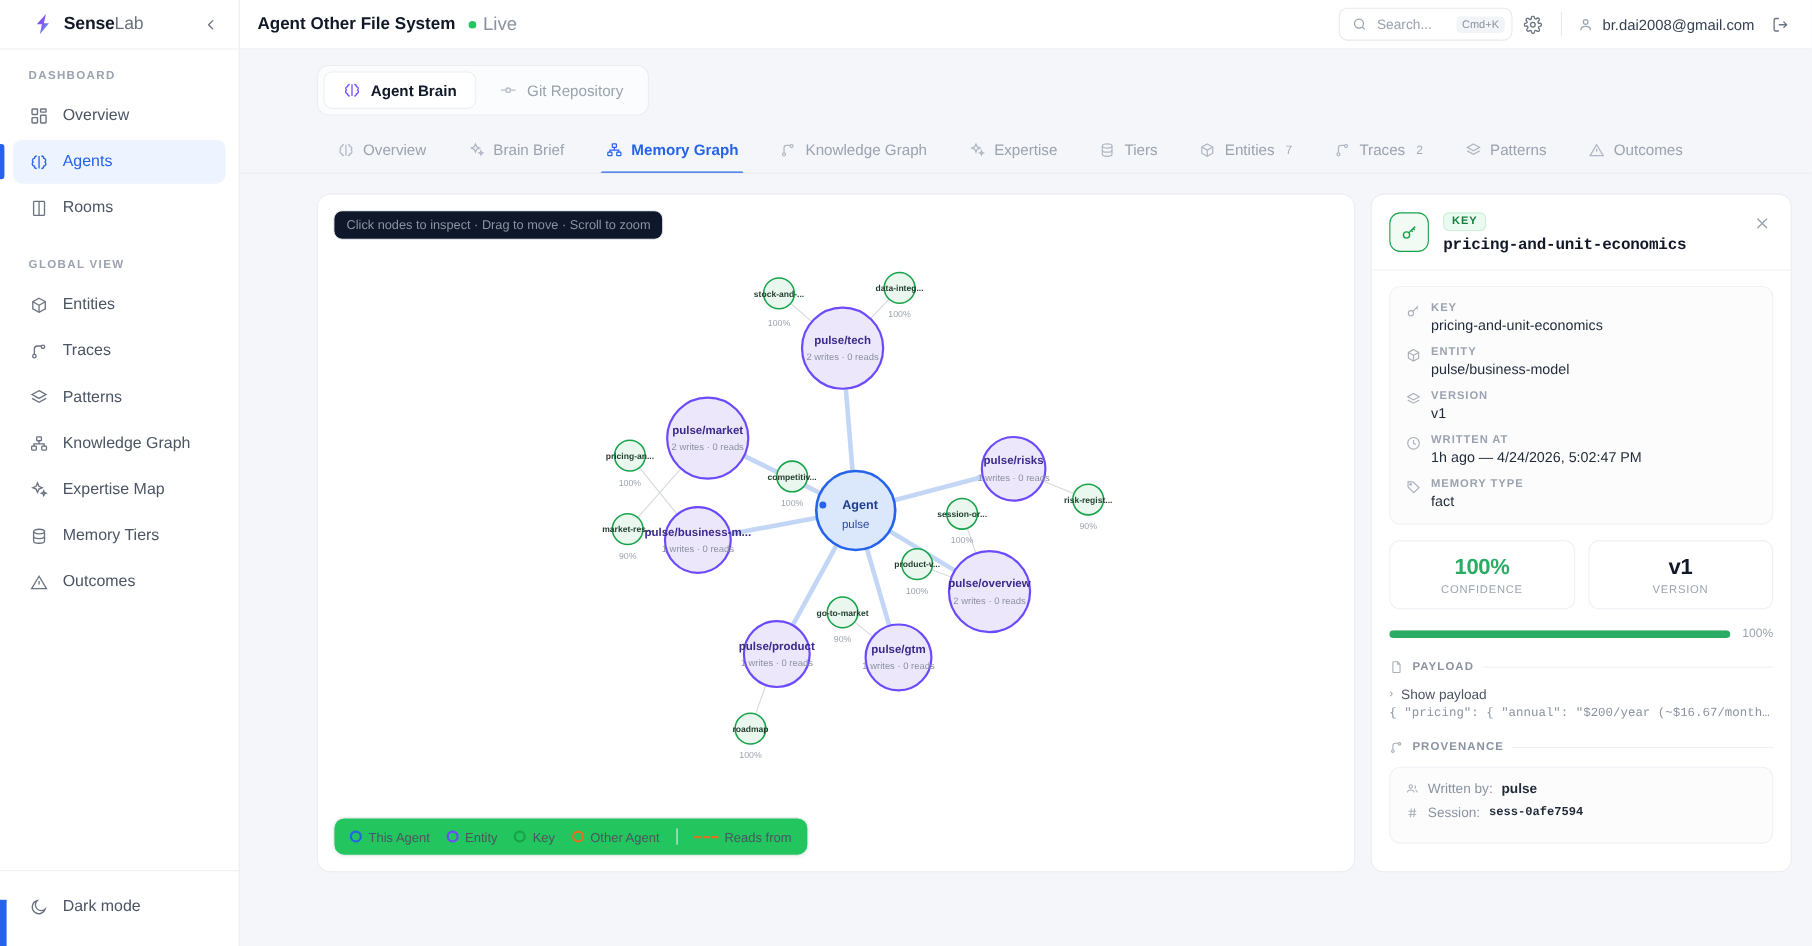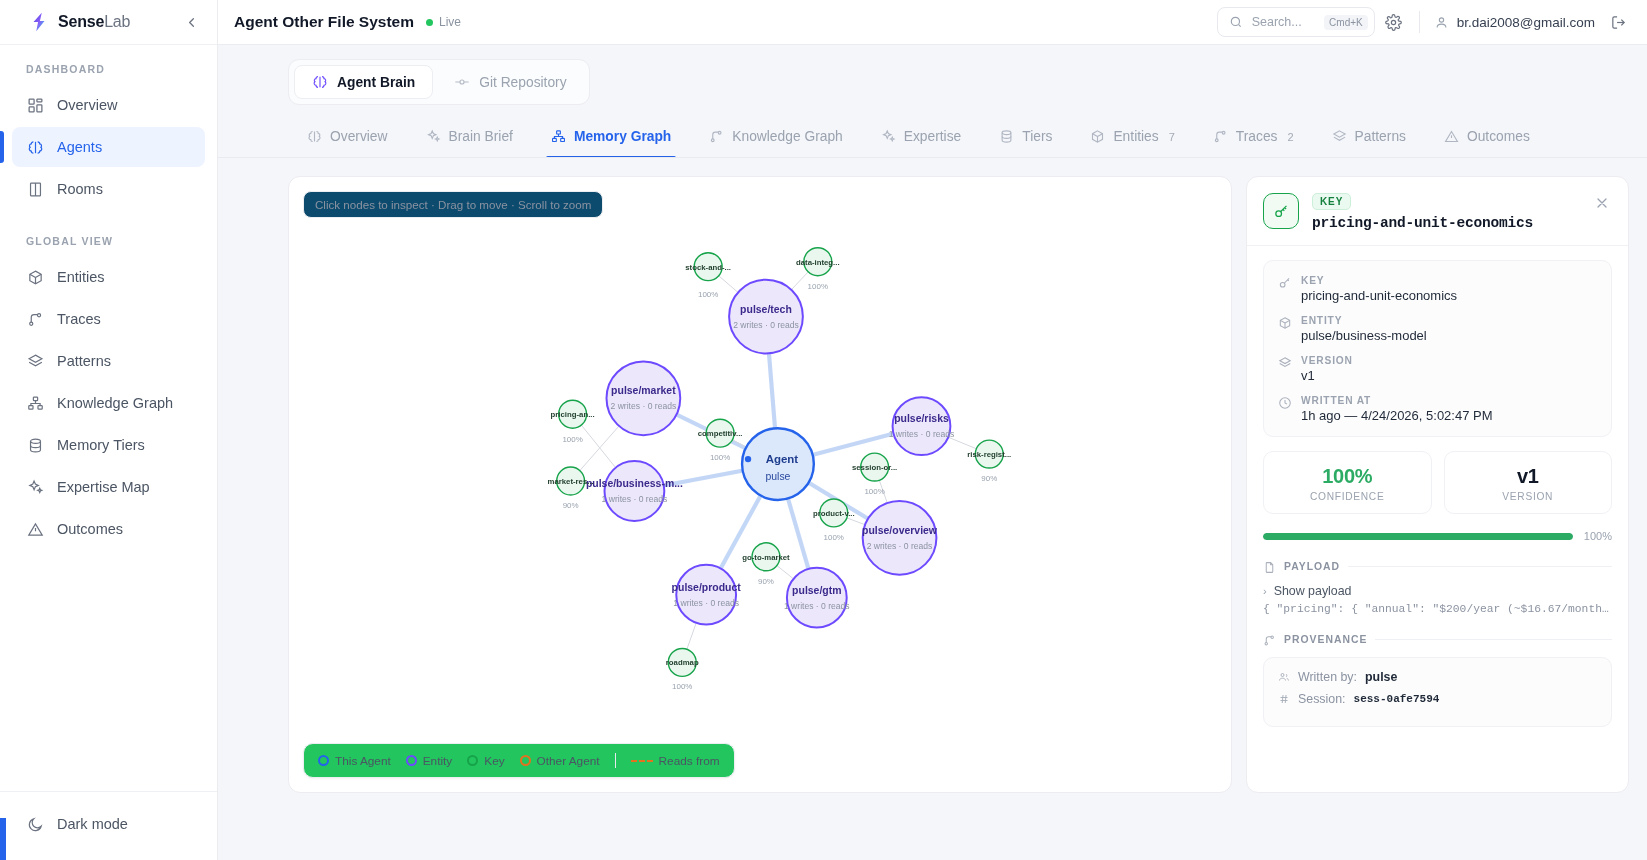--- a/index.html
+++ b/index.html
@@ -74,21 +74,21 @@
 
   
   .main { flex: 1 1 auto; display: flex; flex-direction: column; min-width: 0; }
   .topbar {
     height: 45px; background: #fff; border-bottom: 1px solid #eaecef;
     display: flex; align-items: center; padding: 0 14px 0 16px; gap: 12px;
   }
   .page-title { font-size: 15.5px; font-weight: 700; color: #111827; }
   .live-wrap { display:flex; align-items:center; gap:6px; }
   .live-dot { width:7px;height:7px;border-radius:50%;background:#22c55e; }
-  .live-text { font-size: 12px; color:#8b93a1; }
+  .live-text { font-size: 17px; color:#8b93a1; }
   .top-right { margin-left:auto; display:flex; align-items:center; gap:4px; }
   .search-box {
     display:flex; align-items:center; gap:9px;
     height: 30px; width: 158px; padding: 0 6px 0 11px;
     border: 1px solid #e7e9ee; border-radius: 8px; background: #fff; cursor: text;
   }
   .search-box .ph { font-size:12.5px; color:#9aa3af; flex:1 1 auto; }
   .kbd {
     font-size: 10px; color:#8b93a1; background:#f2f4f7; border-radius:4px;
     padding: 2px 5px; font-family: "Liberation Sans", sans-serif;
@@ -142,21 +142,21 @@
     flex: 1 1 auto; display:flex; gap: 14px;
     padding: 18px 18px 0 70px; min-height: 0; background:#f5f6fa;
   }
   .graph-card {
     flex: 1 1 auto; background:#fff; border:1px solid #ececf1;
     border-radius: 12px; position: relative; overflow: hidden; min-width:0;
     height: 617px;
   }
   .hint {
     position:absolute; left:14px; top:14px; z-index:5;
-    background:#0c4a6e; border:1px solid #eceef2; border-radius:8px;
+    background:#0f172a; border:1px solid #eceef2; border-radius:8px;
     font-size:11.6px; color:#8b93a1; padding:6px 11px;
   }
   .legend {
     position:absolute; left: 14px; bottom: 14px; z-index:5;
     background:#22c55e; border:1px solid #eceef2; border-radius:10px;
     display:flex; align-items:center; gap:15px; padding: 9px 14px;
     box-shadow: 0 1px 3px rgba(16,24,40,.05);
   }
   .lg-item { display:flex; align-items:center; gap:6px; font-size:11.8px; color:#4b5563; }
   .lg-ring { width:11px;height:11px;border-radius:50%;border:2.2px solid #2563eb; }
@@ -347,36 +347,36 @@
               <rect x="15.5" y="15" width="6" height="5" rx="1"></rect>
               <path d="M12 8v4M5.5 15v-3h13v3"></path>
             </svg>
         </span>
         <span>Knowledge Graph</span>
       </div>
 
       <div class="nav-item">
         <span class="ico">
           <svg viewBox="0 0 24 24" width="17" height="17" fill="none" stroke="currentColor" stroke-width="1.7">
+              <path d="M10 3l1.8 4.2L16 9l-4.2 1.8L10 15l-1.8-4.2L4 9l4.2-1.8L10 3z"></path>
+              <path d="M18 13l.9 2.1L21 16l-2.1.9L18 19l-.9-2.1L15 16l2.1-.9L18 13z"></path>
+            </svg>
+        </span>
+        <span>Expertise Map</span>
+      </div>
+
+      <div class="nav-item">
+        <span class="ico">
+          <svg viewBox="0 0 24 24" width="17" height="17" fill="none" stroke="currentColor" stroke-width="1.7">
               <ellipse cx="12" cy="6" rx="7" ry="3"></ellipse>
               <path d="M5 6v12c0 1.7 3.1 3 7 3s7-1.3 7-3V6"></path>
               <path d="M5 12c0 1.7 3.1 3 7 3s7-1.3 7-3"></path>
             </svg>
         </span>
         <span>Memory Tiers</span>
-      </div>
-
-      <div class="nav-item">
-        <span class="ico">
-          <svg viewBox="0 0 24 24" width="17" height="17" fill="none" stroke="currentColor" stroke-width="1.7">
-              <path d="M10 3l1.8 4.2L16 9l-4.2 1.8L10 15l-1.8-4.2L4 9l4.2-1.8L10 3z"></path>
-              <path d="M18 13l.9 2.1L21 16l-2.1.9L18 19l-.9-2.1L15 16l2.1-.9L18 13z"></path>
-            </svg>
-        </span>
-        <span>Expertise Map</span>
       </div>
 
       <div class="nav-item">
         <span class="ico">
           <svg viewBox="0 0 24 24" width="17" height="17" fill="none" stroke="currentColor" stroke-width="1.7">
               <path d="M12 4L2.5 20h19L12 4z"></path>
               <path d="M12 10v4.5M12 17.2v.1"></path>
             </svg>
         </span>
         <span>Outcomes</span>
@@ -771,20 +771,30 @@
             <div class="meta-row">
               <span class="meta-ico"><svg viewBox="0 0 24 24" width="14" height="14" fill="none" stroke="currentColor" stroke-width="1.8">
                     <circle cx="12" cy="12" r="9"></circle>
                     <path d="M12 7v5l3.5 2"></path>
                   </svg></span>
               <div>
                 <div class="meta-k">WRITTEN AT</div>
                 <div class="meta-v">1h ago — 4/24/2026, 5:02:47 PM</div>
               </div>
             </div>
+            <div class="meta-row">
+              <span class="meta-ico"><svg viewBox="0 0 24 24" width="14" height="14" fill="none" stroke="currentColor" stroke-width="1.8">
+                    <path d="M20.5 12.5l-8 8-9-9V3.5H11l9.5 9z"></path>
+                    <circle cx="7.5" cy="7.5" r="1.2"></circle>
+                  </svg></span>
+              <div>
+                <div class="meta-k">MEMORY TYPE</div>
+                <div class="meta-v">fact</div>
+              </div>
+            </div>
           </div>
 
           <div class="stats">
             <div class="stat">
               <div class="stat-v green">100%</div>
               <div class="stat-k">CONFIDENCE</div>
             </div>
             <div class="stat">
               <div class="stat-v dark">v1</div>
               <div class="stat-k">VERSION</div>

